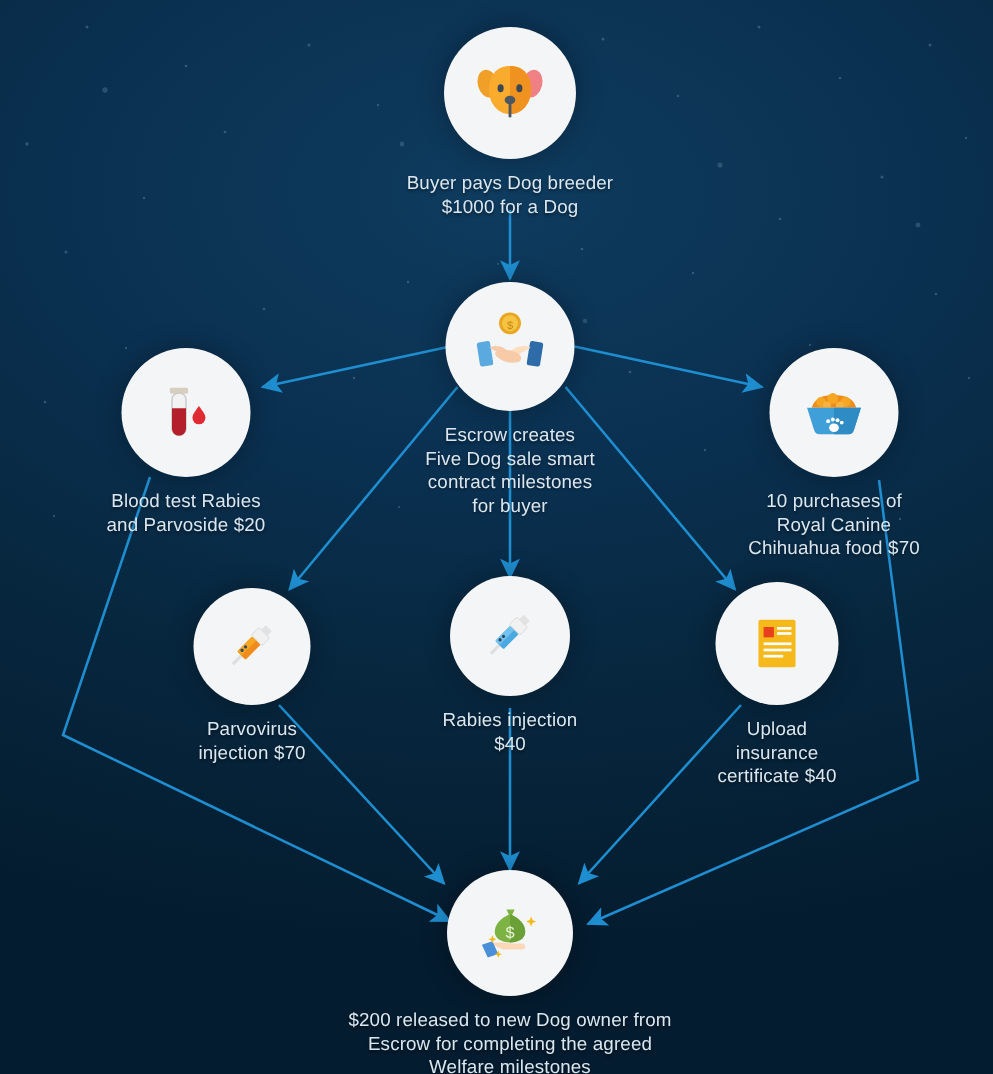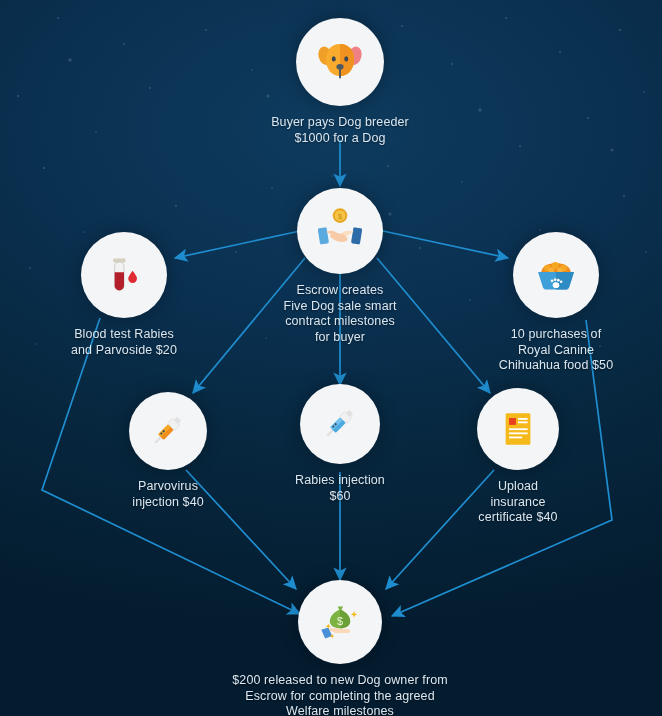--- a/index.html
+++ b/index.html
@@ -203,57 +203,57 @@
         <path d="M32 28h23l-6 19a5 5 0 0 1-5 3.6H32z" fill="#2f8bc4"></path>
         <ellipse cx="32" cy="45" rx="4.2" ry="3.6" fill="#ffffff"></ellipse>
         <circle cx="27" cy="39.5" r="1.7" fill="#ffffff"></circle>
         <circle cx="31" cy="38" r="1.7" fill="#ffffff"></circle>
         <circle cx="35" cy="38.6" r="1.7" fill="#ffffff"></circle>
         <circle cx="38.6" cy="40.6" r="1.6" fill="#ffffff"></circle>
       </svg>
     </div>
     <div class="caption caption-med">10 purchases of
 Royal Canine
-Chihuahua food $50</div>
+Chihuahua food $70</div>
   </div>
 
   <div class="node" style="left:168px; top:392px;">
     <div class="disc" style="width:78px;height:78px;">
       <svg width="46" height="46" viewBox="0 0 64 64">
         <g transform="rotate(-45 32 32)">
           <rect x="8" y="29.5" width="13" height="3" fill="#dfdfdf"></rect>
           <rect x="19" y="25.5" width="20" height="11" rx="1.5" fill="#f08c1c"></rect>
           <rect x="19" y="25.5" width="20" height="5.5" rx="1.5" fill="#f5a623"></rect>
           <circle cx="23" cy="28" r="1.5" fill="#2b4a63"></circle>
           <circle cx="27.5" cy="28" r="1.5" fill="#2b4a63"></circle>
           <rect x="39" y="24" width="10" height="14" rx="1.5" fill="#f1f1f1" stroke="#d6d6d6" stroke-width="0.8"></rect>
           <rect x="49" y="27" width="6" height="8" rx="1" fill="#e2e2e2"></rect>
         </g>
       </svg>
     </div>
     <div class="caption caption-nar">Parvovirus
-injection $40</div>
+injection $70</div>
   </div>
 
   <div class="node" style="left:340px; top:384px;">
     <div class="disc" style="width:80px;height:80px;">
       <svg width="46" height="46" viewBox="0 0 64 64">
         <g transform="rotate(-45 32 32)">
           <rect x="8" y="29.5" width="13" height="3" fill="#dfdfdf"></rect>
           <rect x="19" y="25.5" width="20" height="11" rx="1.5" fill="#49a9e0"></rect>
           <rect x="19" y="25.5" width="20" height="5.5" rx="1.5" fill="#72c1ee"></rect>
           <circle cx="23" cy="28" r="1.5" fill="#2b4a63"></circle>
           <circle cx="27.5" cy="28" r="1.5" fill="#2b4a63"></circle>
           <rect x="39" y="24" width="10" height="14" rx="1.5" fill="#f1f1f1" stroke="#d6d6d6" stroke-width="0.8"></rect>
           <rect x="49" y="27" width="6" height="8" rx="1" fill="#e2e2e2"></rect>
         </g>
       </svg>
     </div>
     <div class="caption caption-nar">Rabies injection
-$60</div>
+$40</div>
   </div>
 
   <div class="node" style="left:518px; top:388px;">
     <div class="disc" style="width:82px;height:82px;">
       <svg width="44" height="44" viewBox="0 0 64 64">
         <rect x="14" y="9" width="36" height="46" rx="2" fill="#f5b91b"></rect>
         <rect x="19" y="16" width="10" height="10" fill="#e8401f"></rect>
         <rect x="32" y="16" width="14" height="2.6" fill="#ffffff"></rect>
         <rect x="32" y="21" width="14" height="2.6" fill="#ffffff"></rect>
         <rect x="19" y="31" width="27" height="2.6" fill="#ffffff"></rect>

